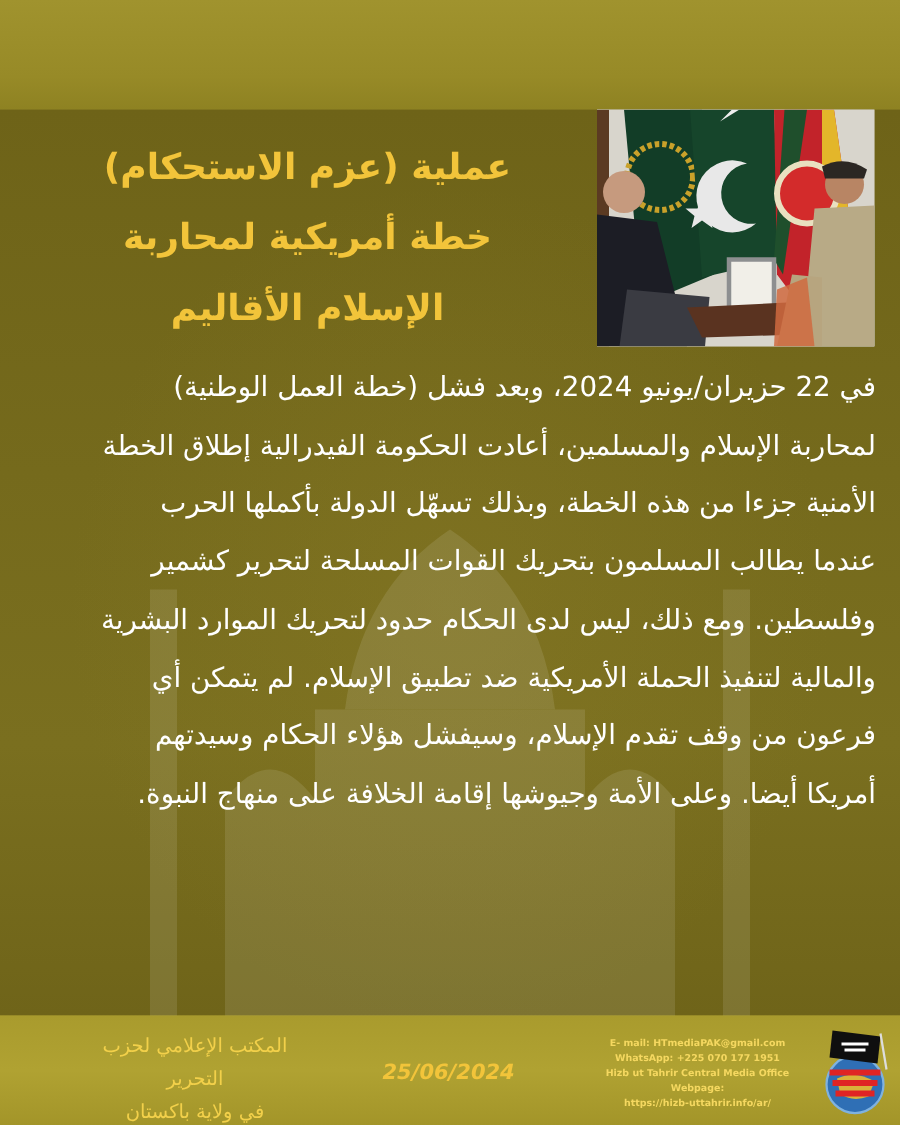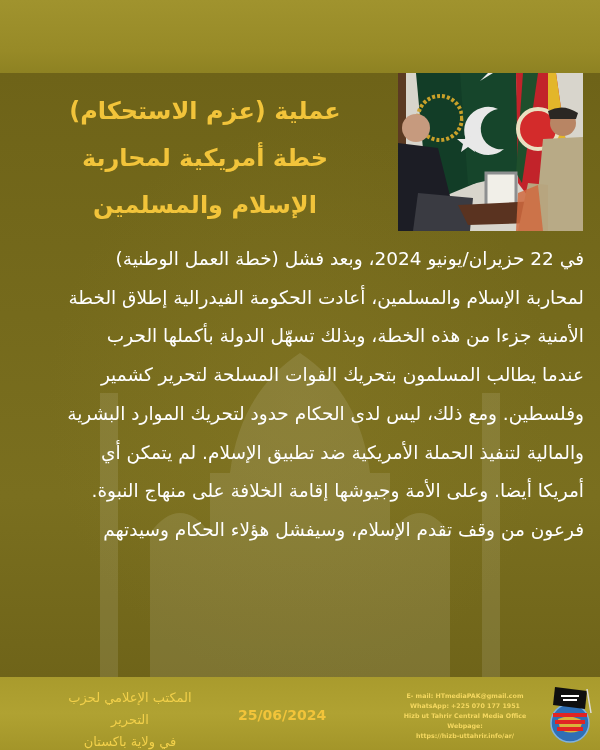--- a/index.html
+++ b/index.html
@@ -41,21 +41,21 @@
   .body-text .line { display: block; white-space: nowrap; text-align: center; }
   .footer {
     position: absolute; left: 0; top: 677px; width: 600px; height: 73px;
     background: linear-gradient(180deg, #a99b2d 0%, #b0a232 50%, #a39529 100%);
   }
   .footer-office {
     position: absolute; left: 50px; top: 10px; width: 160px;
     direction: rtl; text-align: center; color: #f2d04a; font-size: 13px; line-height: 22px;
   }
   .footer-date {
-    position: absolute; left: 238px; top: 30px; color: #f2c43a; font-weight: bold; font-size: 14px;
+    position: absolute; left: 255px; top: 30px; color: #f2c43a; font-weight: bold; font-size: 14px; font-style: italic;
   }
   .footer-contact {
     position: absolute; left: 390px; top: 14px; width: 150px;
     text-align: center; color: #f5d860; font-size: 6.3px; line-height: 10px; font-weight: bold;
   }
   .footer-logo {
     position: absolute; left: 543px; top: 8px; width: 54px; height: 60px;
   }
 </style>
 </head>
@@ -103,32 +103,32 @@
     <path d="M150 38 Q165 30 180 40 L178 46 L152 46 Z" fill="#2b2723"></path>
     <path d="M145 66 L185 64 L185 158 L135 158 L140 120 Z" fill="#b8aa86"></path>
     <path d="M130 110 L150 112 L150 158 L120 158 Z" fill="#b7a57f"></path>
     <path d="M120 120 L140 112 L145 158 L118 158 Z" fill="#d06a40" opacity="0.85"></path>
   </svg>
 </div>
 
 <div class="headline">
   <div>عملية (عزم الاستحكام)</div>
   <div>خطة أمريكية لمحاربة</div>
-  <div>الإسلام والمسلمين</div>
+  <div>الإسلام الأقاليم</div>
 </div>
 
 <div class="body-text">
   <span class="line">في 22 حزيران/يونيو 2024، وبعد فشل (خطة العمل الوطنية)</span>
   <span class="line">لمحاربة الإسلام والمسلمين، أعادت الحكومة الفيدرالية إطلاق الخطة</span>
   <span class="line">الأمنية جزءا من هذه الخطة، وبذلك تسهّل الدولة بأكملها الحرب</span>
   <span class="line">عندما يطالب المسلمون بتحريك القوات المسلحة لتحرير كشمير</span>
   <span class="line">وفلسطين. ومع ذلك، ليس لدى الحكام حدود لتحريك الموارد البشرية</span>
   <span class="line">والمالية لتنفيذ الحملة الأمريكية ضد تطبيق الإسلام. لم يتمكن أي</span>
+  <span class="line">فرعون من وقف تقدم الإسلام، وسيفشل هؤلاء الحكام وسيدتهم</span>
   <span class="line">أمريكا أيضا. وعلى الأمة وجيوشها إقامة الخلافة على منهاج النبوة.</span>
-  <span class="line">فرعون من وقف تقدم الإسلام، وسيفشل هؤلاء الحكام وسيدتهم</span>
 </div>
 
 <div class="footer">
   <div class="footer-office">
     <div>المكتب الإعلامي لحزب التحرير</div>
     <div>في ولاية باكستان</div>
   </div>
   <div class="footer-date">25/06/2024</div>
   <div class="footer-contact">
     <div>E- mail: HTmediaPAK@gmail.com</div>

